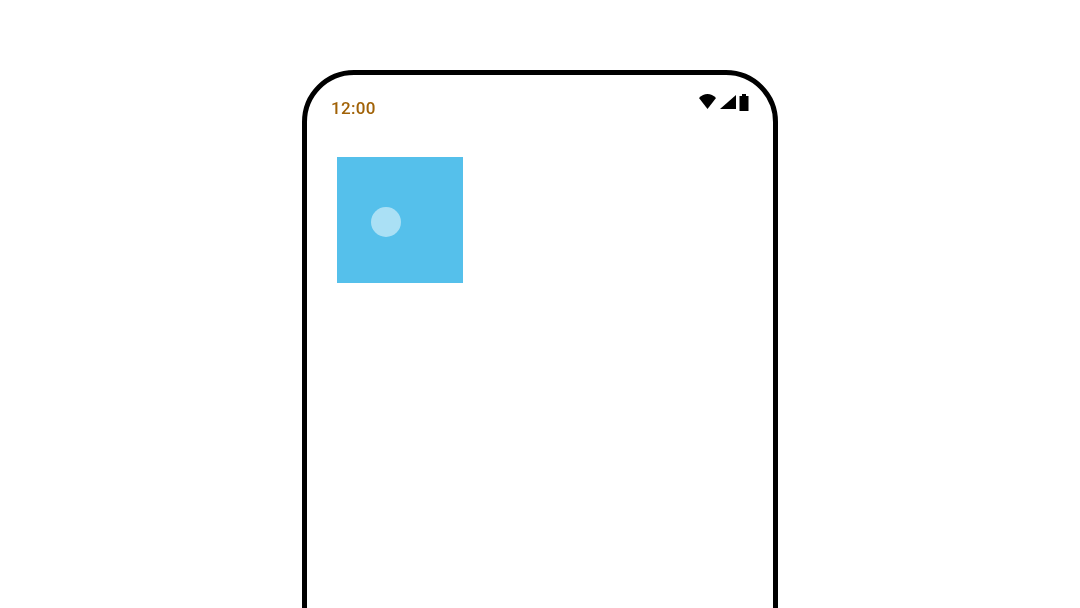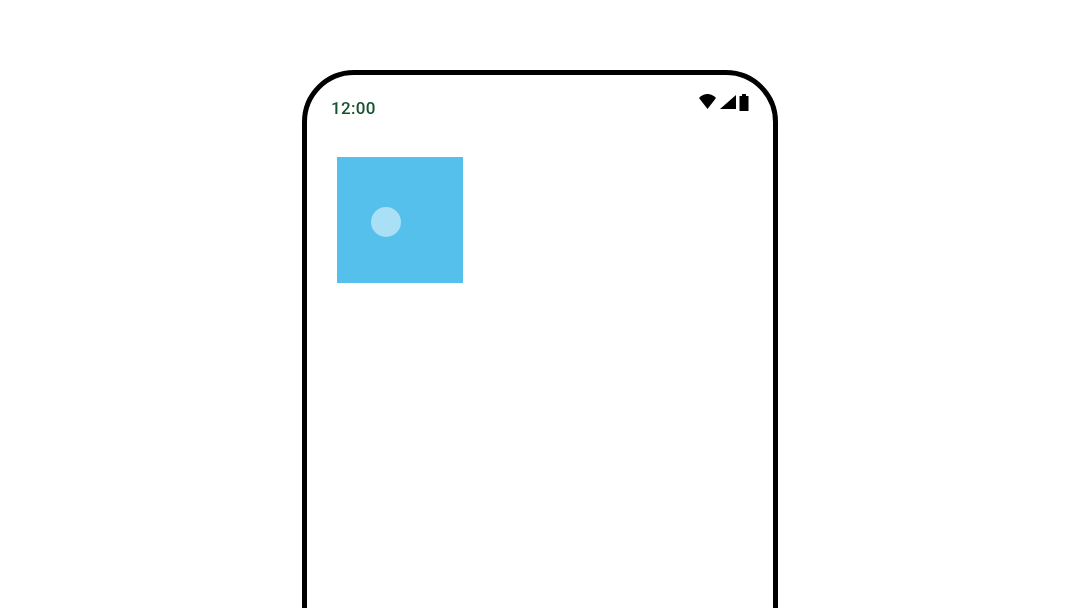--- a/index.html
+++ b/index.html
@@ -34,21 +34,21 @@
       display: flex;
       justify-content: space-between;
       align-items: center;
       padding: 14px 24px 6px 24px;
       height: 50px;
     }
     
     .status-time {
       font-size: 17px;
       font-weight: 500;
-      color: #14532d;
+      color: #a16207;
       letter-spacing: 0.3px;
       margin-top: 8px;
     }
     
     .status-icons {
       display: flex;
       align-items: center;
       gap: 2px;
     }
     

